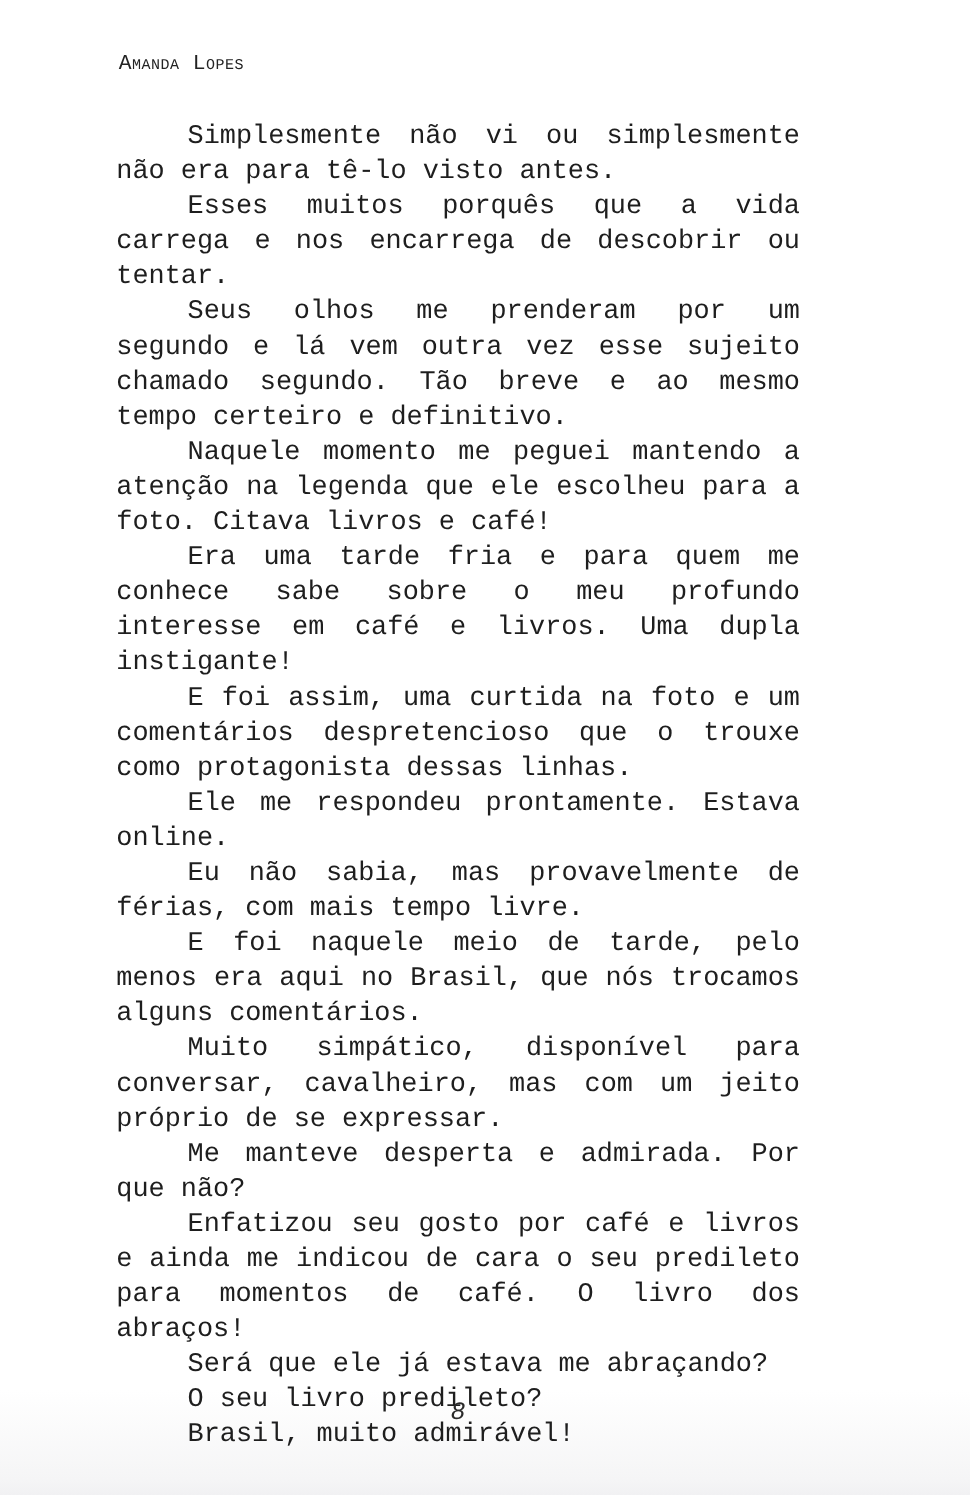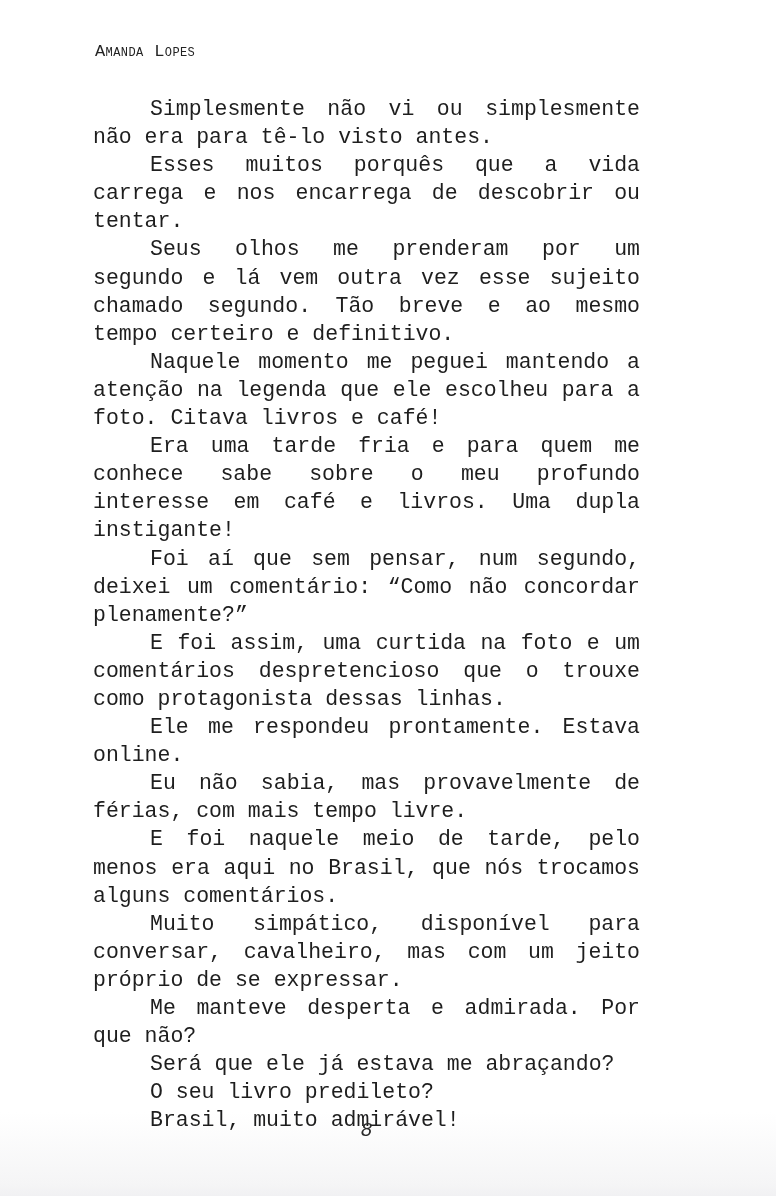--- a/index.html
+++ b/index.html
@@ -59,26 +59,26 @@
 
 <div class="page">
   <div class="running-header">Amanda Lopes</div>
 
   <div class="body-text" id="body-text">
       <p>Simplesmente não vi ou simplesmente não era para tê-lo visto antes.</p>
       <p>Esses muitos porquês que a vida carrega e nos encar­rega de descobrir ou tentar.</p>
       <p>Seus olhos me prenderam por um segundo e lá vem outra vez esse sujeito chamado segundo. Tão breve e ao mesmo tempo certeiro e definitivo.</p>
       <p>Naquele momento me peguei mantendo a atenção na legenda que ele escolheu para a foto. Citava livros e café!</p>
       <p>Era uma tarde fria e para quem me conhece sabe so­bre o meu profundo interesse em café e livros. Uma dupla instigante!</p>
-      <p>Foi aí que sem pensar, num segundo, deixei um co­mentário: “Como não concordar plenamente?”</p>
       <p>E foi assim, uma curtida na foto e um comentários despretencioso que o trouxe como protagonista dessas li­nhas.</p>
       <p>Ele me respondeu prontamente. Estava online.</p>
       <p>Eu não sabia, mas provavelmente de férias, com mais tempo livre.</p>
       <p>E foi naquele meio de tarde, pelo menos era aqui no Brasil, que nós trocamos alguns comentários.</p>
       <p>Muito simpático, disponível para conversar, cava­lheiro, mas com um jeito próprio de se expressar.</p>
       <p>Me manteve desperta e admirada. Por que não?</p>
+      <p>Enfatizou seu gosto por café e livros e ainda me indi­cou de cara o seu predileto para momentos de café. O livro dos abraços!</p>
       <p>Será que ele já estava me abraçando?</p>
       <p>O seu livro predileto?</p>
       <p>Brasil, muito admirável!</p>
     </div>
 
   <div class="page-number">8</div>
 </div>
 
 </body></html>

